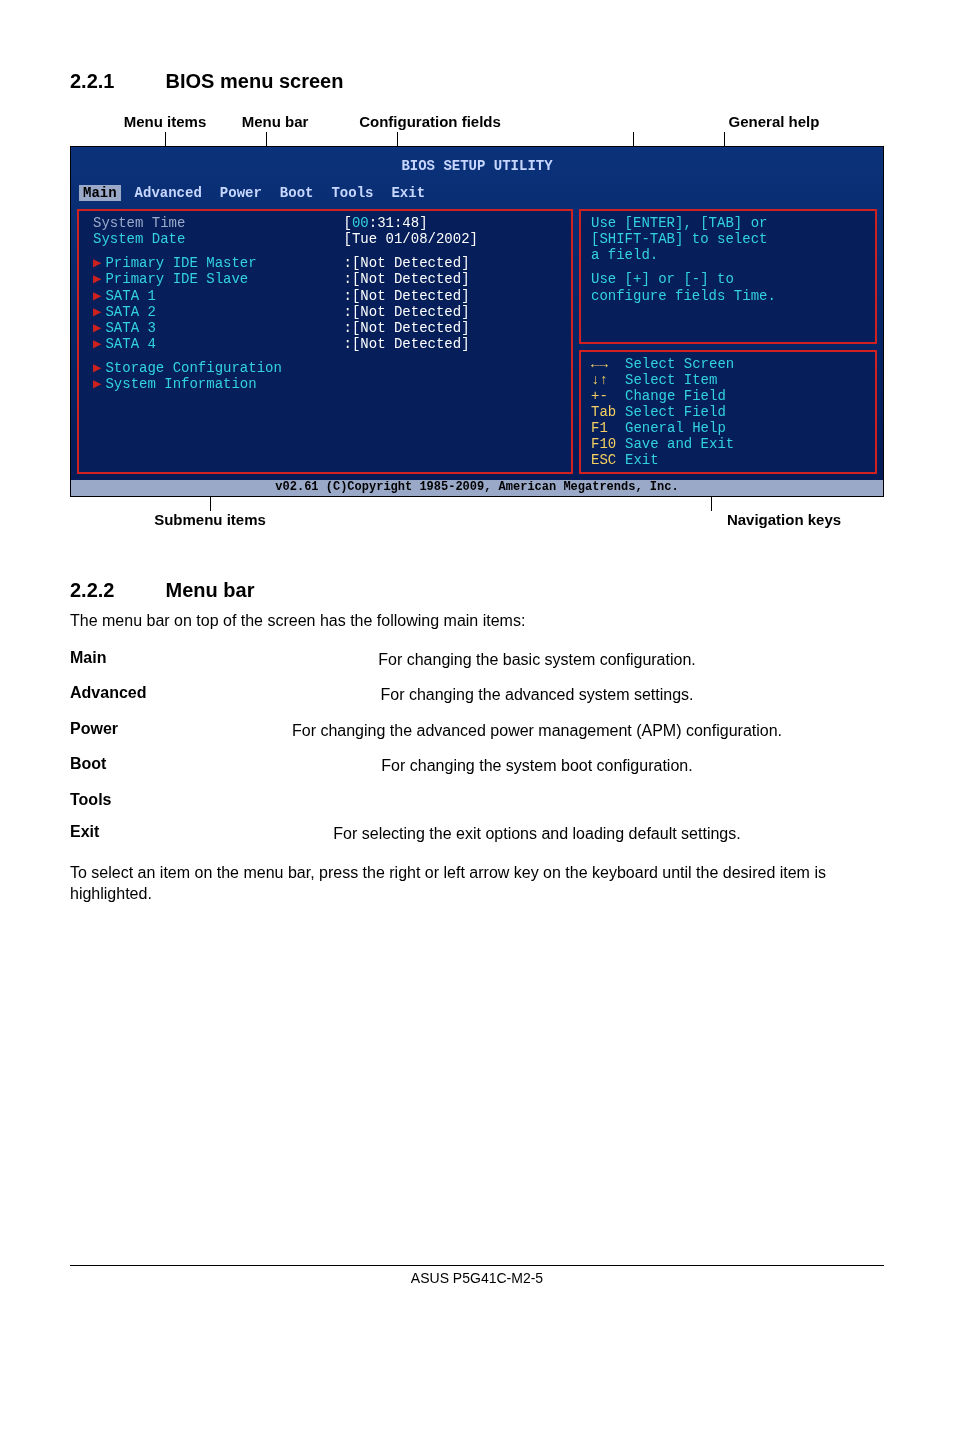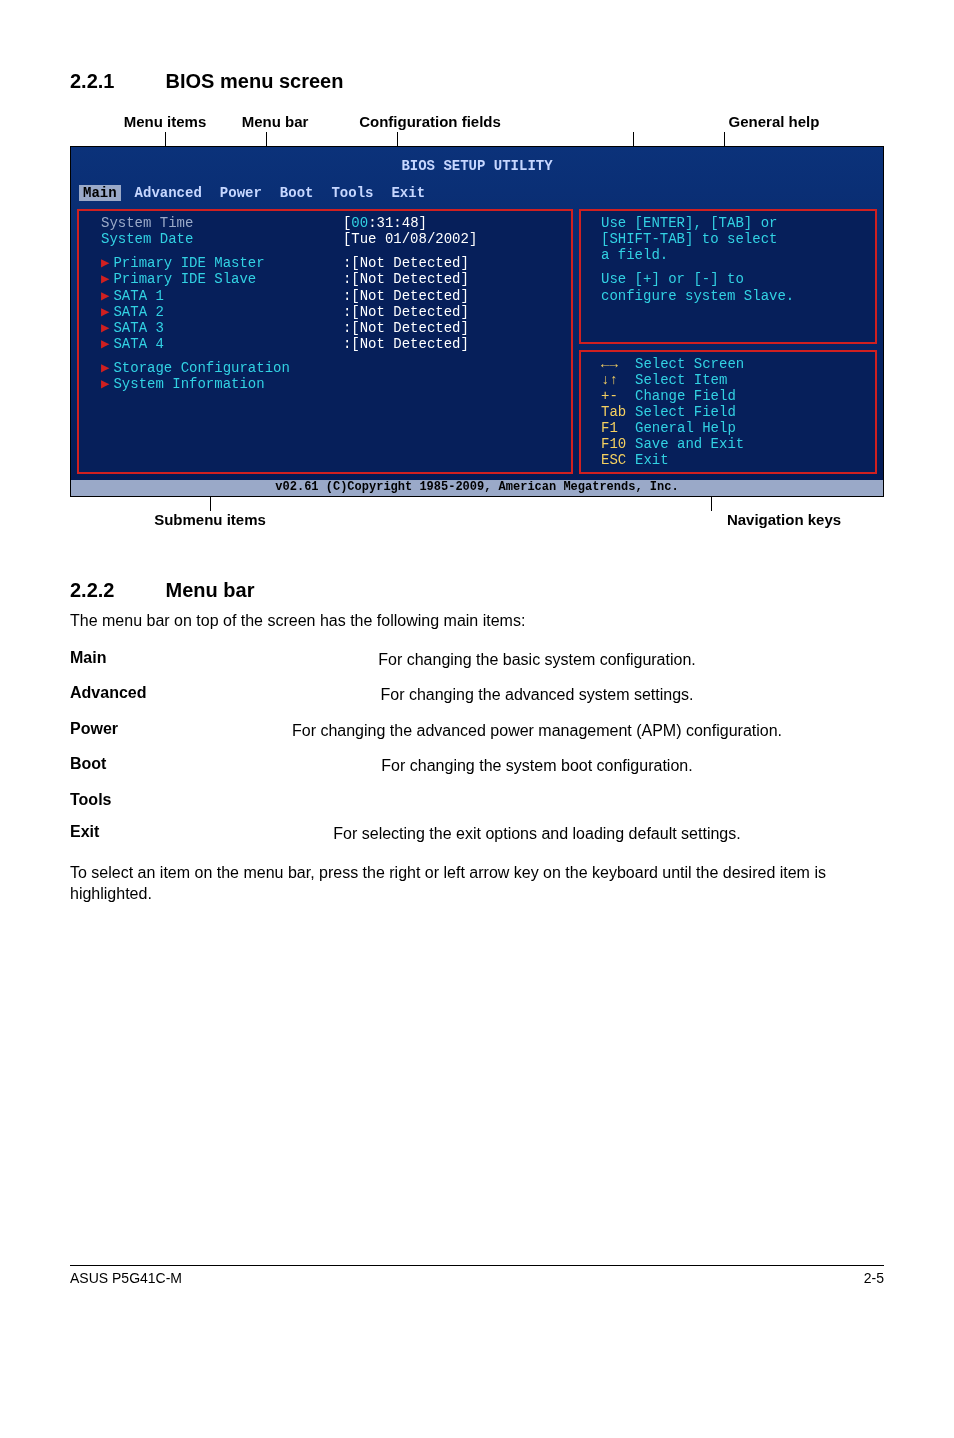--- a/index.html
+++ b/index.html
@@ -66,34 +66,34 @@
   }
   .bios-body {
     display: flex;
     padding: 6px;
     gap: 6px;
   }
   .bios-left {
     flex: 0 0 62%;
     border: 2px solid #d02020;
     background: #061f5a;
-    padding: 4px 22px;
+    padding: 4px 14px;
     min-height: 240px;
     position: relative;
   }
   .bios-right {
     flex: 1;
     display: flex;
     flex-direction: column;
     gap: 6px;
   }
   .bios-panel {
     border: 2px solid #d02020;
     background: #061f5a;
-    padding: 4px 20px;
+    padding: 4px 10px;
     color: #32d2e3;
   }
   .bios-row { display: flex; }
   .bios-label { flex: 0 0 54%; white-space: pre; }
   .bios-val { white-space: pre; }
   .teal { color: #32d2e3; }
   .white { color: #fff; }
   .gray { color: #9aa9c8; }
   .red-arrow { color: #d02020; margin-right: 4px; }
   .spacer { height: 8px; }
@@ -129,21 +129,21 @@
   .def-row { display:flex; padding: 7px 0; }
   .def-term { flex: 0 0 120px; font-weight: bold; }
   .def-desc { flex: 1; line-height: 1.35; text-align: center; }
   .page-footer-line {
     border: none;
     border-top: 1px solid #000;
     margin: 360px 0 4px 0;
   }
   .page-footer {
     display: flex;
-    justify-content: space-between;
+    justify-content: center;
     font-size: 14px;
   }
 </style>
 </head>
 <body>
 
 <div class="page">
 
   <div class="section-heading">
     <span class="num">2.2.1</span>
@@ -223,21 +223,21 @@
           </div>
         </div>
 
         <div class="bios-right">
           <div class="bios-panel">
             <div>Use [ENTER], [TAB] or</div>
             <div>[SHIFT-TAB] to select</div>
             <div>a field.</div>
             <div class="spacer"></div>
             <div>Use [+] or [-] to</div>
-            <div>configure system Slave.</div>
+            <div>configure fields Time.</div>
             <div style="height:34px"></div>
           </div>
           <div class="bios-panel">
             <div><span class="help-key">←→</span><span class="help-txt">Select Screen</span></div>
             <div><span class="help-key">↓↑</span><span class="help-txt">Select Item</span></div>
             <div><span class="help-key">+-</span><span class="help-txt">Change Field</span></div>
             <div><span class="help-key">Tab</span><span class="help-txt">Select Field</span></div>
             <div><span class="help-key">F1</span><span class="help-txt">General Help</span></div>
             <div><span class="help-key">F10</span><span class="help-txt">Save and Exit</span></div>
             <div><span class="help-key">ESC</span><span class="help-txt">Exit</span></div>

